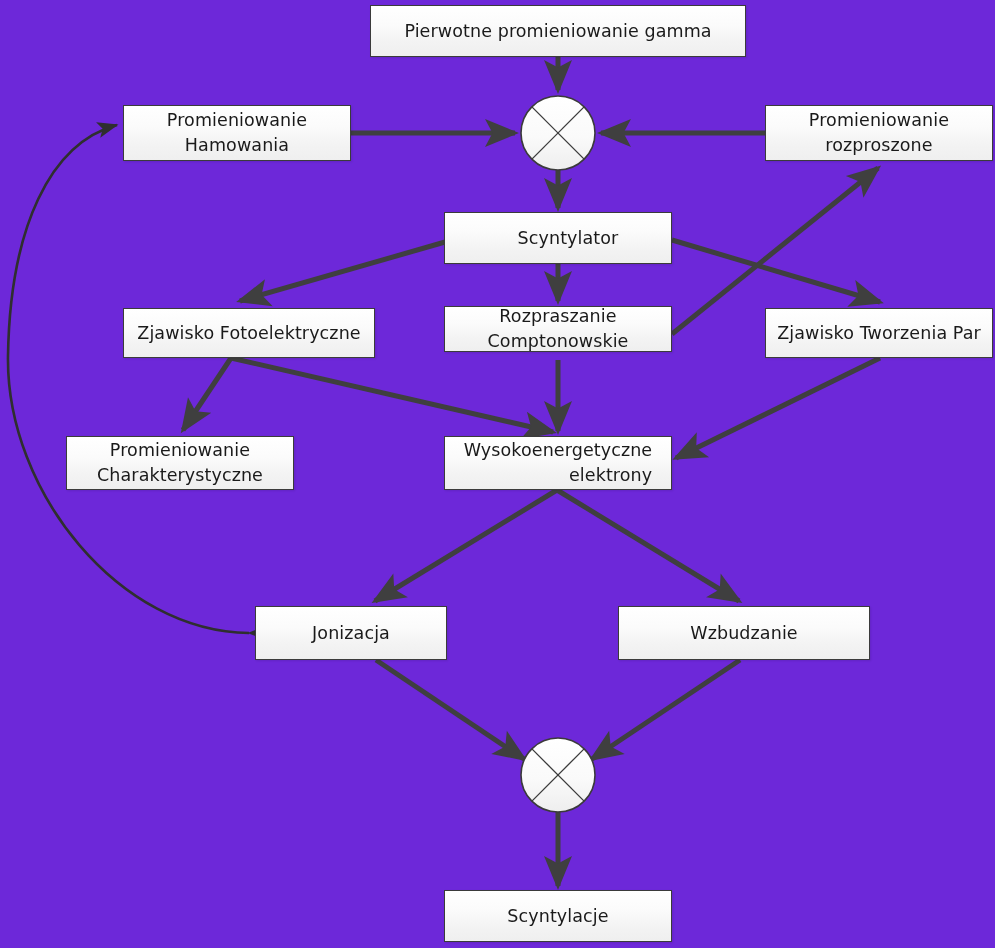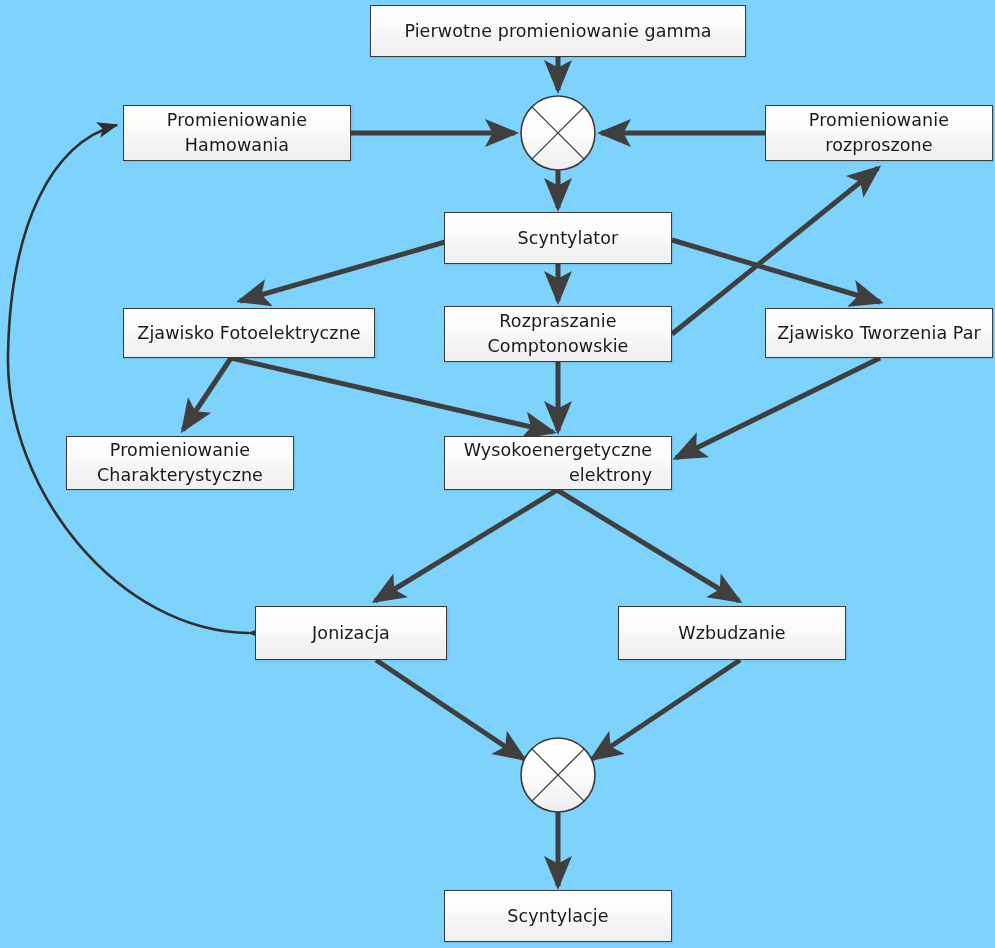--- a/index.html
+++ b/index.html
@@ -8,21 +8,21 @@
     padding: 0;
     background: #ffffff;
   }
   body {
     font-family: "DejaVu Sans", "Liberation Sans", sans-serif;
   }
   #canvas {
     position: relative;
     width: 995px;
     height: 948px;
-    background: #7dd3fc;
+    background: #6d28d9;
     overflow: hidden;
   }
   #edges {
     position: absolute;
     left: 0;
     top: 0;
     width: 995px;
     height: 948px;
   }
   .node {
@@ -119,21 +119,21 @@
   </div>
 
   <div class="node" style="left:444px;top:212px;width:228px;height:52px;padding-left:20px;">
     <span class="label">Scyntylator</span>
   </div>
 
   <div class="node" style="left:123px;top:308px;width:252px;height:50px;">
     <span class="label">Zjawisko Fotoelektryczne</span>
   </div>
 
-  <div class="node" style="left:444px;top:306px;width:228px;height:56px;">
+  <div class="node" style="left:444px;top:306px;width:228px;height:46px;">
     <span class="label">Rozpraszanie
 Comptonowskie</span>
   </div>
 
   <div class="node" style="left:765px;top:308px;width:228px;height:50px;">
     <span class="label">Zjawisko Tworzenia Par</span>
   </div>
 
   <div class="node" style="left:66px;top:436px;width:228px;height:54px;">
     <span class="label">Promieniowanie
@@ -142,21 +142,21 @@
 
   <div class="node" style="left:444px;top:436px;width:228px;height:54px;text-align:right;">
     <span class="label">Wysokoenergetyczne
 elektrony</span>
   </div>
 
   <div class="node" style="left:255px;top:606px;width:192px;height:54px;">
     <span class="label">Jonizacja</span>
   </div>
 
-  <div class="node" style="left:618px;top:606px;width:228px;height:54px;">
+  <div class="node" style="left:618px;top:606px;width:252px;height:54px;">
     <span class="label">Wzbudzanie</span>
   </div>
 
   <div class="node" style="left:444px;top:890px;width:228px;height:52px;">
     <span class="label">Scyntylacje</span>
   </div>
 
 </div>
 
 </body></html>

